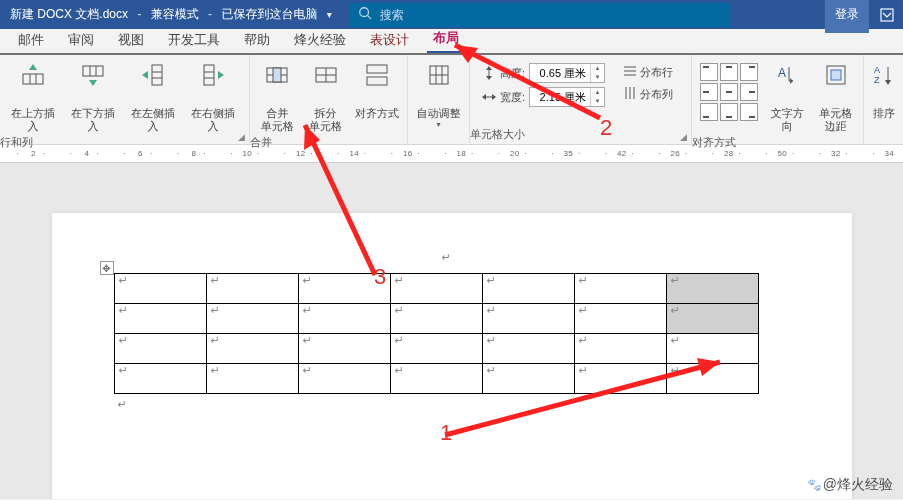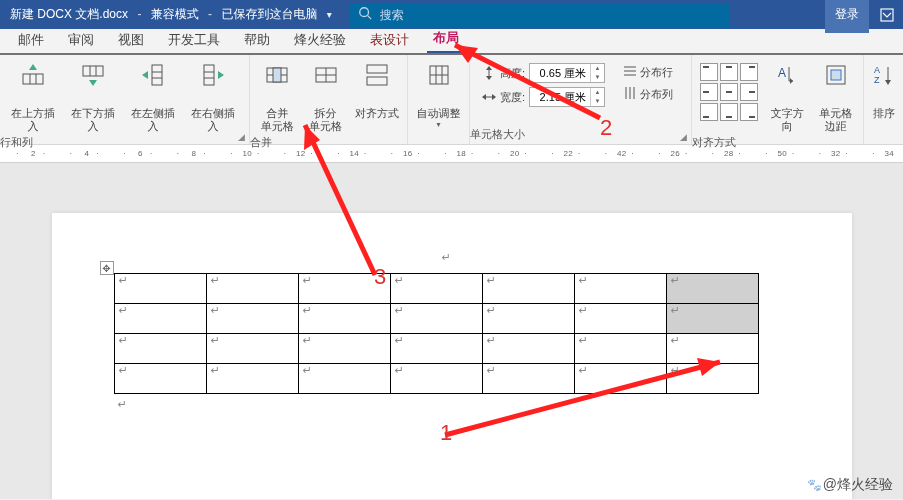--- a/index.html
+++ b/index.html
@@ -335,21 +335,21 @@
   <span class="tick">12</span>
     <span class="tick">&nbsp;</span>
   <span class="tick">14</span>
     <span class="tick">&nbsp;</span>
   <span class="tick">16</span>
     <span class="tick">&nbsp;</span>
   <span class="tick">18</span>
     <span class="tick">&nbsp;</span>
   <span class="tick">20</span>
     <span class="tick">&nbsp;</span>
-  <span class="tick">22</span>
+  <span class="tick">35</span>
     <span class="tick">&nbsp;</span>
   <span class="tick">42</span>
     <span class="tick">&nbsp;</span>
   <span class="tick">26</span>
     <span class="tick">&nbsp;</span>
   <span class="tick">28</span>
     <span class="tick">&nbsp;</span>
   <span class="tick">50</span>
     <span class="tick">&nbsp;</span>
   <span class="tick">32</span>

